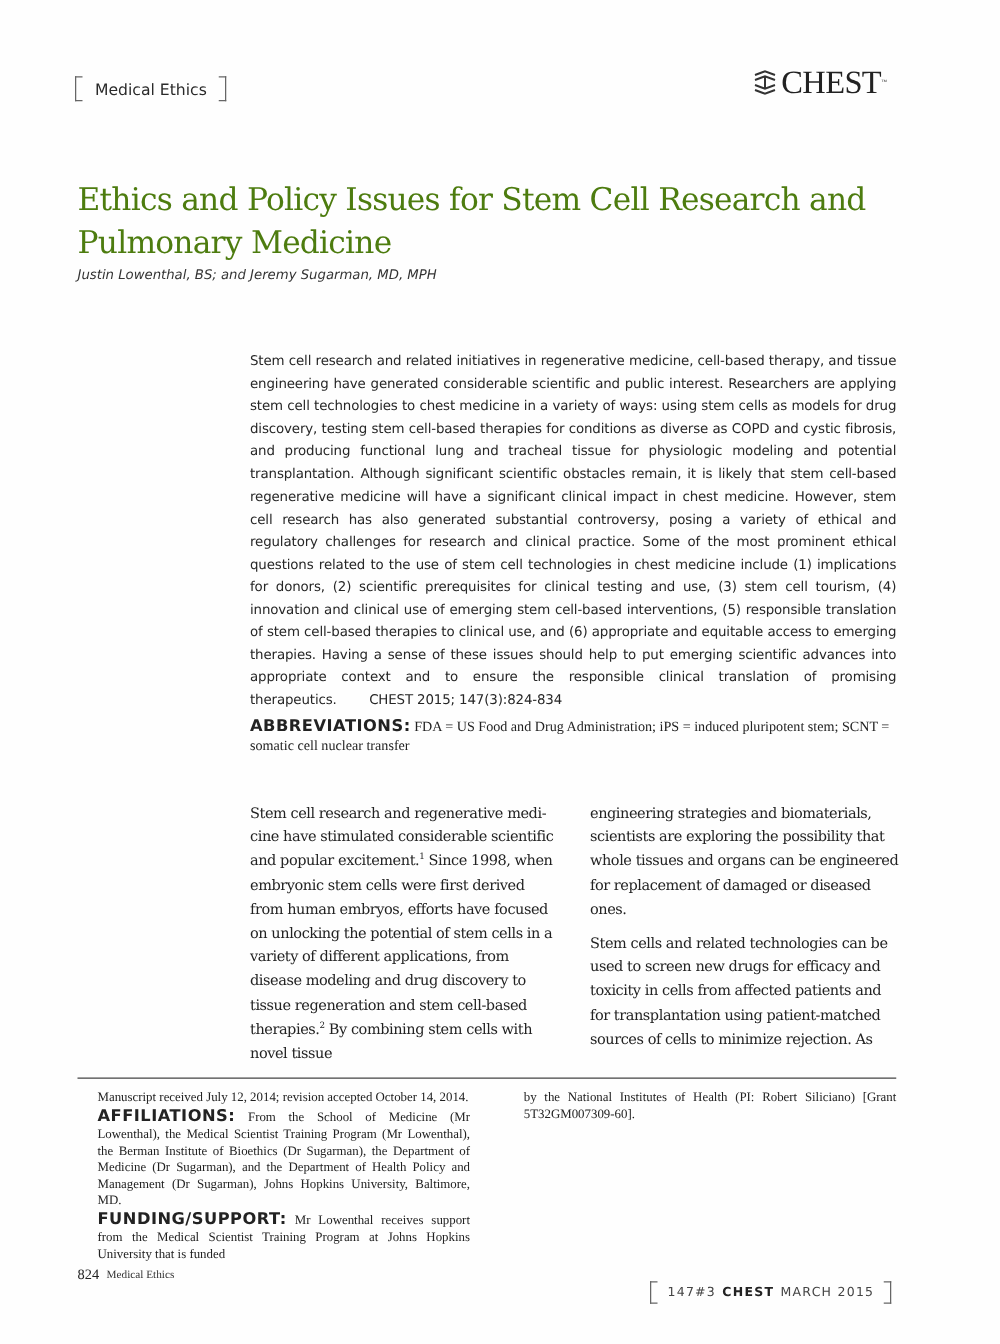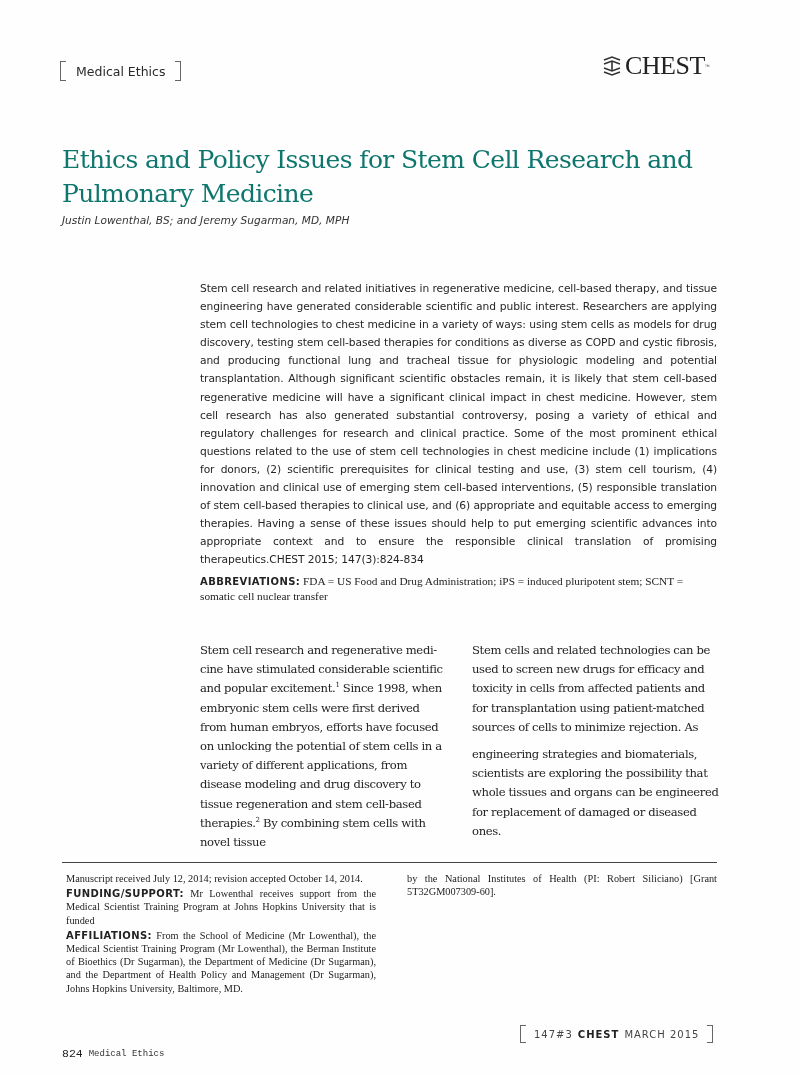--- a/index.html
+++ b/index.html
@@ -10,49 +10,49 @@
     .bracket { display: inline-block; width: 5px; height: 18px; border: 1px solid #666; }
     .bracket.l { border-right: none; margin-right: 10px; }
     .bracket.r { border-left: none; margin-left: 10px; }
 
     .logo { position: absolute; left: 602px; top: 53px; display: flex; align-items: center; }
     .logo-mark { width: 20px; height: 20px; margin-right: 3px; }
     .logo-text { font-family: "Liberation Serif", serif; font-size: 26px; letter-spacing: -0.5px; color: #222; line-height: 1; }
     .logo-tm { font-family: "Liberation Sans", sans-serif; font-size: 5px; vertical-align: top; color: #444; }
 
     .title { position: absolute; left: 62px; top: 143px; width: 680px; margin: 0;
-      font-family: "DejaVu Serif", serif; font-weight: normal; font-size: 25px; line-height: 34px; color: #0f766e; letter-spacing: -0.6px; }
+      font-family: "DejaVu Serif", serif; font-weight: normal; font-size: 25px; line-height: 34px; color: #4d7c0f; letter-spacing: -0.6px; }
 
     .authors { position: absolute; left: 62px; top: 214px; font-family: "DejaVu Sans", sans-serif; font-style: italic;
       font-size: 10.6px; color: #333; }
 
     .abstract { position: absolute; left: 200px; top: 280px; width: 517px; margin: 0;
       font-family: "DejaVu Sans", sans-serif; font-size: 10.7px; line-height: 18.1px; color: #262626; text-align: justify; letter-spacing: -0.1px; }
-    .citation { }
+    .citation { margin-left: 26px; }
 
     .abbrev { position: absolute; left: 200px; top: 574px; width: 517px; margin: 0;
       font-family: "Liberation Serif", serif; font-size: 11.3px; line-height: 15px; color: #222; }
-    .smallcaps-label { font-family: "DejaVu Sans", sans-serif; font-weight: bold; font-size: 10px; letter-spacing: 0.4px; color: #222; }
+    .smallcaps-label { font-family: "DejaVu Sans", sans-serif; font-weight: bold; font-size: 13px; letter-spacing: 0.4px; color: #222; }
 
     .col { position: absolute; top: 641px; width: 248px; font-family: "DejaVu Serif", serif; font-size: 11.6px;
       line-height: 19.2px; color: #222; letter-spacing: -0.35px; }
     .col p { margin: 0 0 8px 0; }
     .col-left { left: 200px; }
     .col-right { left: 472px; }
     sup { font-size: 7px; line-height: 0; }
 
     .rule { position: absolute; left: 62px; top: 862px; width: 655px; height: 0; border-top: 1.5px solid #444; }
 
     .foot { position: absolute; top: 872px; width: 314px; font-family: "Liberation Serif", serif; font-size: 10.3px;
       line-height: 13.2px; color: #222; text-align: justify; }
-    .foot p { margin: 0 0 2px 4px; }
+    .foot p { margin: 0 0 2px 16px; }
     .foot-left { left: 62px; }
     .foot-right { left: 403px; }
 
-    .page-foot-left { position: absolute; left: 62px; top: 1047px; font-family: Liberation Mono, monospace; display: flex; align-items: center; }
+    .page-foot-left { position: absolute; left: 62px; top: 1014px; font-family: Liberation Serif, serif; display: flex; align-items: flex-start; }
     .page-num { font-size: 11.5px; color: #222; margin-right: 6px; }
     .page-section { font-size: 9px; color: #333; }
 
     .page-foot-right { position: absolute; left: 520px; top: 1024px; height: 20px; display: flex; align-items: center;
       font-family: "DejaVu Sans", sans-serif; font-size: 10px; color: #444; letter-spacing: 1px; justify-content: space-between; }
     .page-foot-right .bracket { height: 16px; }
     .page-foot-right .bracket.l { margin-right: 8px; }
     .page-foot-right .bracket.r { margin-left: 8px; }
     .journal-bold { font-weight: bold; color: #222; margin: 0 5px; }
   </style>
@@ -85,30 +85,30 @@
 
 <p class="abstract"><span>Stem cell research and related initiatives in regenerative medicine, cell-based therapy, and tissue engineering have generated considerable scientific and public interest. Researchers are applying stem cell technologies to chest medicine in a variety of ways: using stem cells as models for drug discovery, testing stem cell-based therapies for conditions as diverse as COPD and cystic fibrosis, and producing functional lung and tracheal tissue for physiologic modeling and potential transplantation. Although significant scientific obstacles remain, it is likely that stem cell-based regenerative medicine will have a significant clinical impact in chest medicine. However, stem cell research has also generated substantial controversy, posing a variety of ethical and regulatory challenges for research and clinical practice. Some of the most prominent ethical questions related to the use of stem cell technologies in chest medicine include (1) implications for donors, (2) scientific prerequisites for clinical testing and use, (3) stem cell tourism, (4) innovation and clinical use of emerging stem cell-based interventions, (5) responsible translation of stem cell-based therapies to clinical use, and (6) appropriate and equitable access to emerging therapies. Having a sense of these issues should help to put emerging scientific advances into appropriate context and to ensure the responsible clinical translation of promising therapeutics.</span><span class="citation">CHEST 2015; 147(3):824-834</span></p>
 
 <p class="abbrev"><span class="smallcaps-label">ABBREVIATIONS:</span> <span>FDA = US Food and Drug Administration; iPS = induced pluripotent stem; SCNT = somatic cell nuclear transfer</span></p>
 
 <div class="col col-left">
   <p><span>Stem cell research and regenerative medi­cine have stimulated considerable scientific and popular excitement.</span><sup>1</sup><span> Since 1998, when embryonic stem cells were first derived from human embryos, efforts have focused on unlocking the potential of stem cells in a variety of different applications, from disease modeling and drug discovery to tissue regen­eration and stem cell-based therapies.</span><sup>2</sup><span> By combining stem cells with novel tissue</span></p>
 </div>
 
 <div class="col col-right">
+  <p>engineering strategies and biomaterials, scientists are exploring the possibility that whole tissues and organs can be engineered for replacement of damaged or diseased ones.</p>
   <p>Stem cells and related technologies can be used to screen new drugs for efficacy and toxicity in cells from affected patients and for transplantation using patient-matched sources of cells to minimize rejection. As</p>
-  <p>engineering strategies and biomaterials, scientists are exploring the possibility that whole tissues and organs can be engineered for replacement of damaged or diseased ones.</p>
 </div>
 
 <div class="rule"></div>
 
 <div class="foot foot-left">
   <p>Manuscript received July 12, 2014; revision accepted October 14, 2014.</p>
+  <p><span class="smallcaps-label">AFFILIATIONS:</span> <span>From the School of Medicine (Mr Lowenthal), the Medical Scientist Training Program (Mr Lowenthal), the Berman Institute of Bioethics (Dr Sugarman), the Department of Medicine (Dr Sugarman), and the Department of Health Policy and Management (Dr Sugarman), Johns Hopkins University, Baltimore, MD.</span></p>
   <p><span class="smallcaps-label">FUNDING/SUPPORT:</span> <span>Mr Lowenthal receives support from the Medical Scientist Training Program at Johns Hopkins University that is funded</span></p>
-  <p><span class="smallcaps-label">AFFILIATIONS:</span> <span>From the School of Medicine (Mr Lowenthal), the Medical Scientist Training Program (Mr Lowenthal), the Berman Institute of Bioethics (Dr Sugarman), the Department of Medicine (Dr Sugarman), and the Department of Health Policy and Management (Dr Sugarman), Johns Hopkins University, Baltimore, MD.</span></p>
 </div>
 
 <div class="foot foot-right">
   <p>by the National Institutes of Health (PI: Robert Siliciano) [Grant 5T32GM007309-60].</p>
 </div>
 
 <div class="page-foot-left">
   <span class="page-num">824</span>
   <span class="page-section">Medical Ethics</span>
 </div>

